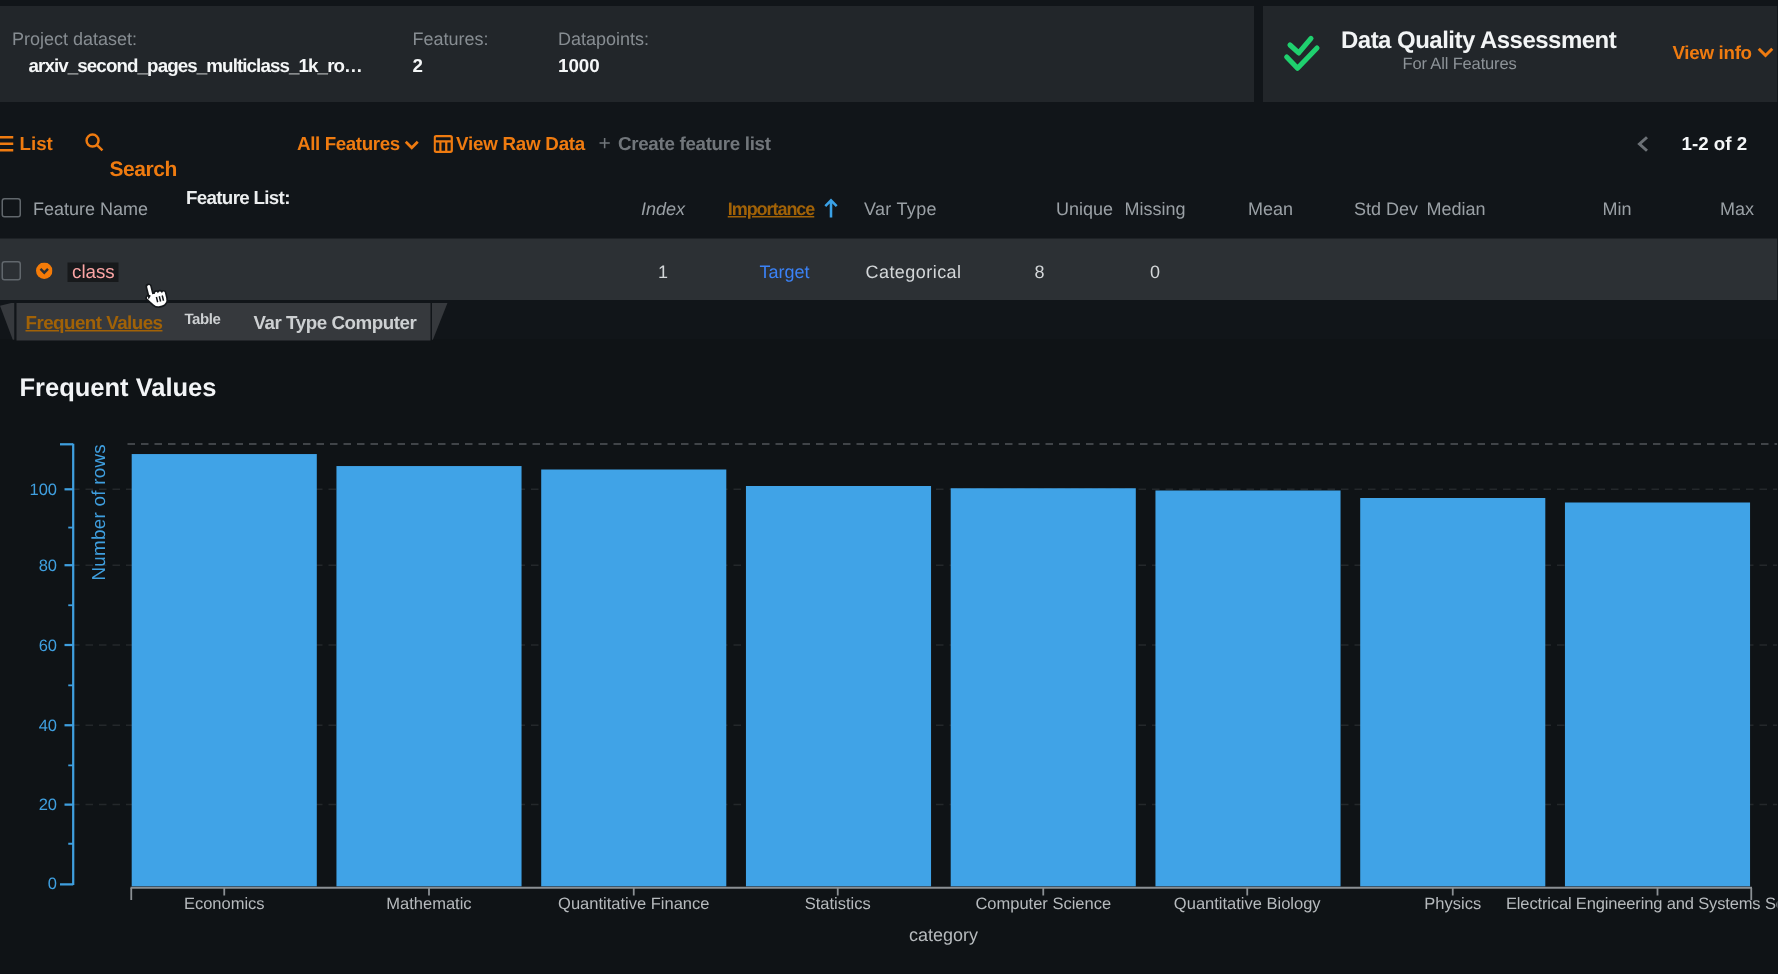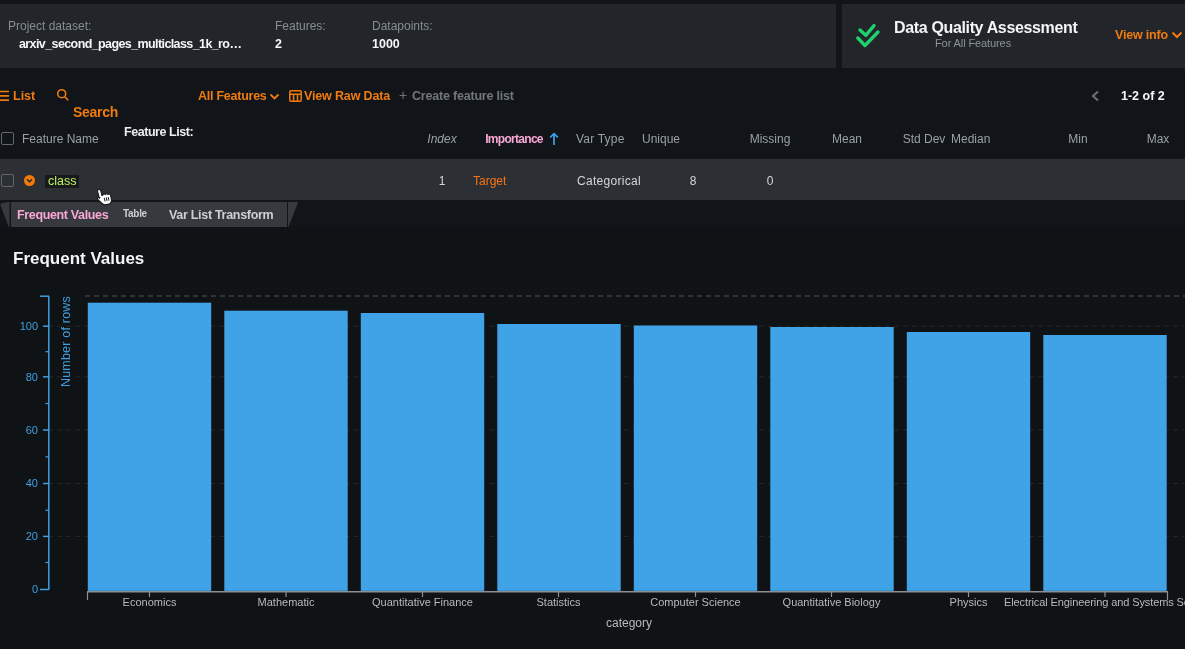--- a/index.html
+++ b/index.html
@@ -3,21 +3,21 @@
 <meta charset="utf-8">
 <style>
   * { margin:0; padding:0; box-sizing:border-box; }
   html,body { width:1185px; height:649px; overflow:hidden; background:#111519;
     font-family:"Liberation Sans", sans-serif; }
   .abs { position:absolute; }
   #stage { position:relative; width:1185px; height:567px; background:#111519; }
   .panel { background:#22262a; }
   .gray { color:#878d92; }
   .orange { color:#ef7b10; }
-  .blue { color:#f9a8d4; }
+  .blue { color:#a16207;text-decoration:underline; }
   .b { font-weight:bold; }
 </style>
 </head>
 <body>
 <div id="stage">
 
   <div class="abs" style="left:0;top:226px;width:1185px;height:423px;background:#0f1316;"></div>
 
   <div class="abs panel" style="left:0;top:4px;width:836px;height:64px;"></div>
   <div class="abs panel" style="left:842px;top:4px;width:343px;height:64px;"></div>
@@ -68,48 +68,48 @@
   <div class="abs b" style="left:1121px;top:89px;font-size:12.5px;color:#f4f6f7;">1-2 of 2</div>
 
   <div class="abs" style="left:1px;top:132px;width:13px;height:13px;border:1.5px solid #61676c;border-radius:2px;"></div>
   <div class="abs" style="left:22px;top:132px;font-size:12px;color:#9aa0a5;font-weight:500;">Feature Name</div>
   <div class="abs" style="left:392px;top:132px;width:100px;text-align:center;font-size:12px;color:#9aa0a5;font-weight:500;font-style:italic;">Index</div>
   <div class="abs b blue" style="left:464px;top:132px;width:100px;text-align:center;font-size:12px;letter-spacing:-0.7px;">Importance</div>
   <svg class="abs" style="left:549px;top:132px;" width="10" height="14" viewBox="0 0 10 14" fill="none">
       <path d="M5 13 V2 M1.2 5.4 L5 1.6 L8.8 5.4" stroke="#3aa1e6" stroke-width="1.7"></path>
     </svg>
   <div class="abs" style="left:576px;top:132px;font-size:12px;letter-spacing:0.2px;color:#9aa0a5;font-weight:500;">Var Type</div>
-  <div class="abs" style="left:642px;top:132px;width:100px;text-align:left;font-size:12px;color:#9aa0a5;font-weight:500;">Unique</div>
+  <div class="abs" style="left:642px;top:132px;width:100px;text-align:right;font-size:12px;color:#9aa0a5;font-weight:500;">Unique</div>
   <div class="abs" style="left:720px;top:132px;width:100px;text-align:center;font-size:12px;color:#9aa0a5;font-weight:500;">Missing</div>
   <div class="abs" style="left:797px;top:132px;width:100px;text-align:center;font-size:12px;color:#9aa0a5;font-weight:500;">Mean</div>
   <div class="abs" style="left:874px;top:132px;width:100px;text-align:center;font-size:12px;color:#9aa0a5;font-weight:500;">Std Dev</div>
   <div class="abs" style="left:951px;top:132px;width:100px;text-align:left;font-size:12px;color:#9aa0a5;font-weight:500;">Median</div>
   <div class="abs" style="left:1028px;top:132px;width:100px;text-align:center;font-size:12px;color:#9aa0a5;font-weight:500;">Min</div>
   <div class="abs" style="left:1108px;top:132px;width:100px;text-align:center;font-size:12px;color:#9aa0a5;font-weight:500;">Max</div>
 
   <div class="abs" style="left:0;top:159px;width:1185px;height:41px;background:#2c3034;"></div>
   <div class="abs" style="left:1px;top:174px;width:13px;height:13px;border:1.5px solid #61676c;border-radius:2px;"></div>
   <svg class="abs" style="left:24px;top:175px;" width="11" height="11" viewBox="0 0 11 11">
     <circle cx="5.5" cy="5.5" r="5.5" fill="#f47b08"></circle>
     <path d="M3 4.2 L5.5 6.8 L8 4.2" stroke="#2c3034" stroke-width="1.6" fill="none"></path>
   </svg>
   <div class="abs" style="left:45px;top:175px;width:34px;height:13px;background:#17191b;"></div>
-  <div class="abs" style="left:48px;top:174px;font-size:12.5px;color:#bef264;">class</div>
+  <div class="abs" style="left:48px;top:174px;font-size:12.5px;color:#fca5a5;">class</div>
   <div class="abs" style="left:392px;top:174px;width:100px;text-align:center;font-size:12px;color:#d3d6d8;">1</div>
-  <div class="abs" style="left:473px;top:174px;width:100px;font-size:12px;color:#f97316;">Target</div>
+  <div class="abs" style="left:473px;top:174px;width:100px;text-align:center;font-size:12px;color:#3b82f6;">Target</div>
   <div class="abs" style="left:577px;top:174px;font-size:12px;letter-spacing:0.3px;color:#d3d6d8;">Categorical</div>
   <div class="abs" style="left:643px;top:174px;width:100px;text-align:center;font-size:12px;color:#d3d6d8;">8</div>
   <div class="abs" style="left:720px;top:174px;width:100px;text-align:center;font-size:12px;color:#d3d6d8;">0</div>
 
   <div class="abs" style="left:0;top:201.5px;width:9.5px;height:25px;background:#36393d;clip-path:polygon(0 9%,100% 0,100% 100%,90% 100%);"></div>
   <div class="abs" style="left:10.5px;top:201.5px;width:276px;height:25px;background:#36393d;"></div>
   <div class="abs" style="left:287.5px;top:201.5px;width:11px;height:25px;background:#36393d;clip-path:polygon(0 0,100% 0,10% 100%,0 100%);"></div>
   <div class="abs b blue" style="left:17px;top:208px;font-size:12.5px;letter-spacing:-0.35px;">Frequent Values</div>
   <div class="abs b" style="left:123px;top:208px;font-size:10px;letter-spacing:-0.3px;color:#cdd0d2;">Table</div>
-  <div class="abs b" style="left:169px;top:208px;font-size:12.5px;letter-spacing:-0.3px;color:#cdd0d2;">Var List Transform</div>
+  <div class="abs b" style="left:169px;top:208px;font-size:12.5px;letter-spacing:-0.3px;color:#cdd0d2;">Var Type Computer</div>
 
   <div class="abs b" style="left:13px;top:249px;font-size:17px;color:#f2f4f6;">Frequent Values</div>
 
   <svg class="abs" style="left:0;top:0;" width="1185" height="649" viewBox="0 0 1185 649" fill="none">
 
     <g stroke="#24282b" stroke-width="1" stroke-dasharray="5 4">
       <path d="M48 326.2 H1185"></path>
       <path d="M48 376.8 H1185"></path>
       <path d="M48 430 H1185"></path>
       <path d="M48 483.5 H1185"></path>

